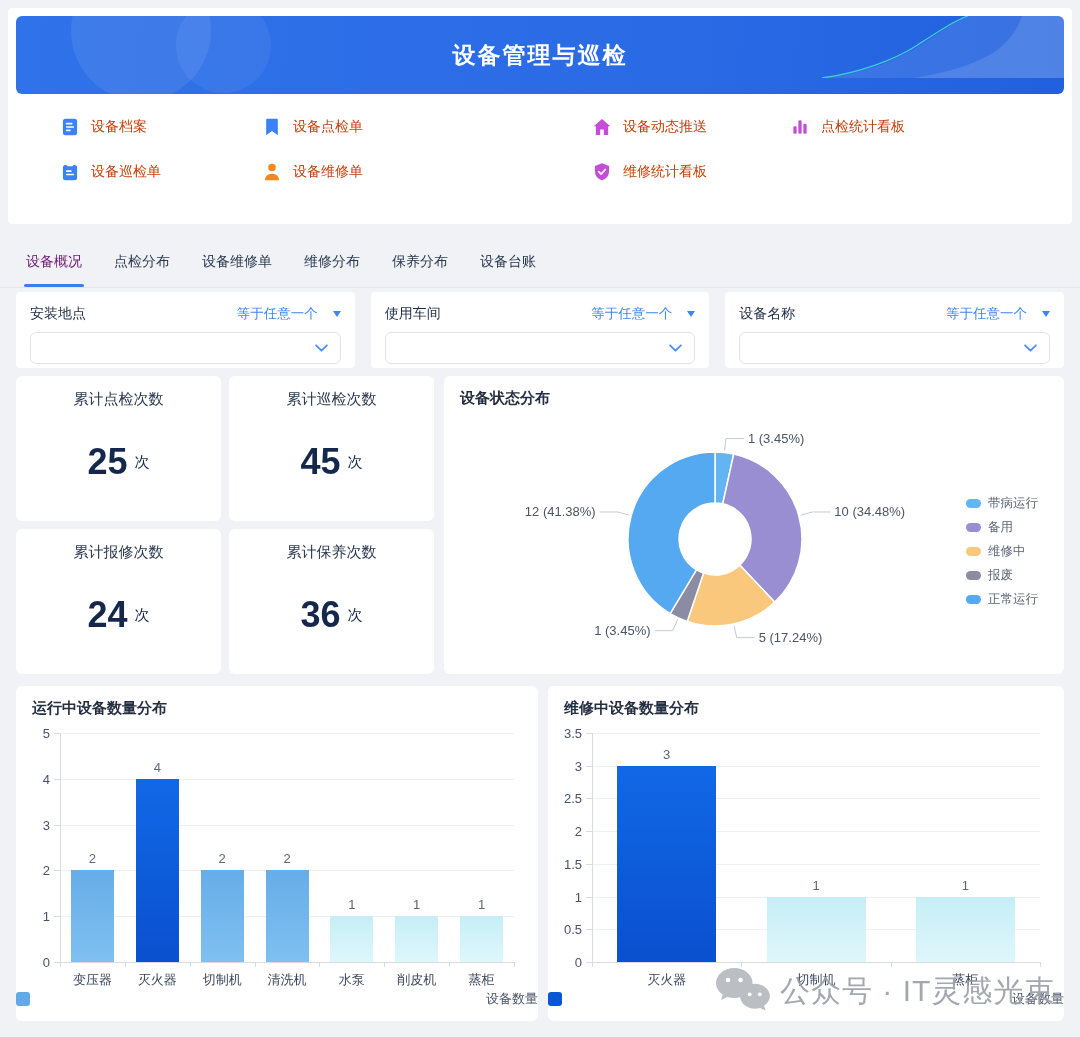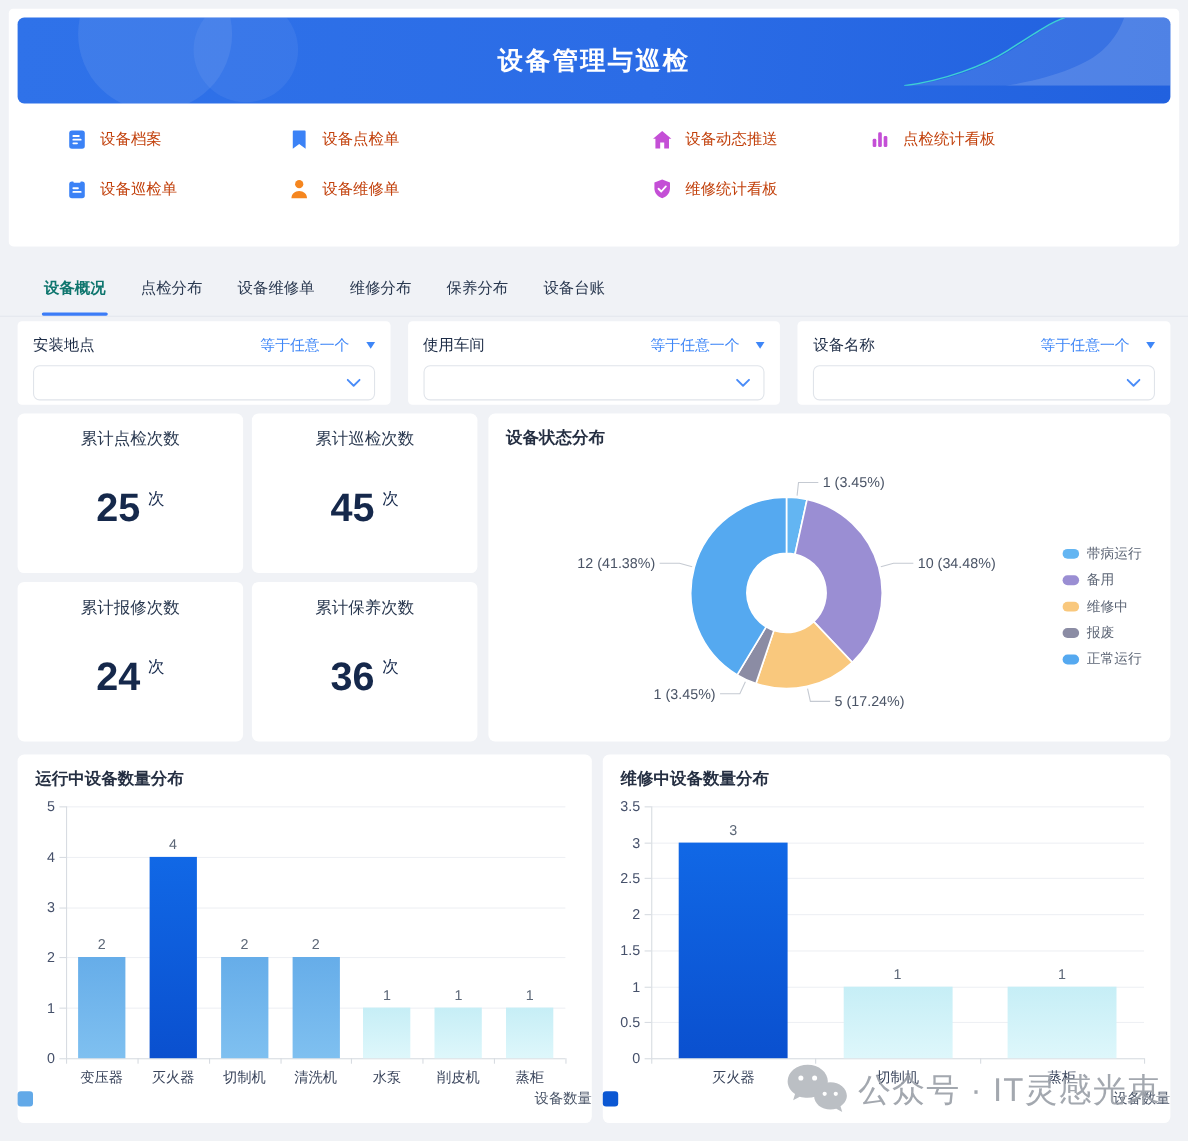--- a/index.html
+++ b/index.html
@@ -22,40 +22,40 @@
              grid-template-columns:202px 330px 198px auto;row-gap:15px;}
   .menu-item{display:flex;align-items:center;gap:11px;height:30px;cursor:pointer;}
   .menu-ico{width:20px;height:20px;display:inline-flex;}
   .menu-ico svg{width:20px;height:20px;display:block;}
   .menu-label{font-size:14px;color:#c2410c;font-weight:500;}
 
   
   .tabbar{position:absolute;left:0;top:241px;width:1080px;height:47px;box-sizing:border-box;
           border-bottom:1px solid #e4e7ed;display:flex;gap:28px;padding-left:24px;}
   .tab{font-size:14px;color:#2a3950;padding:12px 2px 0;position:relative;cursor:pointer;white-space:nowrap;}
-  .tab.active{color:#0f766e;font-weight:700;margin-left:14px;}
+  .tab.active{color:#701a75;font-weight:400;}
   .tab.active::after{content:"";position:absolute;left:0;right:0;bottom:0;height:3px;border-radius:2px;background:#3b7cf7;}
 
   
   .filters{position:absolute;left:16px;top:292px;width:1048px;display:grid;grid-template-columns:1fr 1fr 1fr;gap:16px;}
   .filter-card{background:#fff;border-radius:4px;height:76px;box-sizing:border-box;padding:13px 14px;}
   .filter-head{display:flex;justify-content:space-between;align-items:center;}
   .filter-label{font-size:14px;color:#1d2c46;font-weight:500;}
   .filter-op{font-size:13.5px;color:#3e86f7;display:inline-flex;align-items:center;gap:15px;cursor:pointer;}
   .tri{width:0;height:0;border-left:4.5px solid transparent;border-right:4.5px solid transparent;border-top:6px solid #3e86f7;display:inline-block;}
   .filter-select{margin-top:9px;height:32px;border:1px solid #e0e4ea;border-radius:6px;background:#fff;
                  display:flex;align-items:center;justify-content:flex-end;padding-right:12px;box-sizing:border-box;cursor:pointer;}
   .filter-select svg{width:13px;height:8px;}
 
   
   .overview{position:absolute;left:16px;top:376px;width:1048px;height:298px;display:grid;grid-template-columns:418px 620px;gap:10px;}
   .stats-grid{display:grid;grid-template-columns:205px 205px;grid-auto-rows:145px;gap:8px;}
   .stat-card{background:#fff;border-radius:6px;display:flex;flex-direction:column;align-items:center;}
   .stat-title{margin-top:14px;font-size:15px;color:#2a3950;font-weight:500;}
-  .stat-value{margin-top:35px;display:flex;align-items:flex-start;gap:7px;}
+  .stat-value{margin-top:35px;display:flex;align-items:center;gap:7px;}
   .stat-num{font-size:36px;font-weight:700;color:#15284b;line-height:1;}
   .stat-unit{font-size:15px;color:#15284b;}
 
   .card{background:#fff;border-radius:6px;text-decoration:underline;}
   .card-title{position:absolute;left:16px;top:13px;font-size:15px;font-weight:600;color:#252f42;}
   .donut-card{position:relative;}
   #donutSvg{position:absolute;left:0;top:0;}
   .pie-legend{position:absolute;right:26px;top:119px;display:flex;flex-direction:column;gap:7px;}
   .pie-legend-item{display:flex;align-items:center;gap:7px;cursor:pointer;}
   .pie-marker{width:15px;height:9px;border-radius:5px;}

